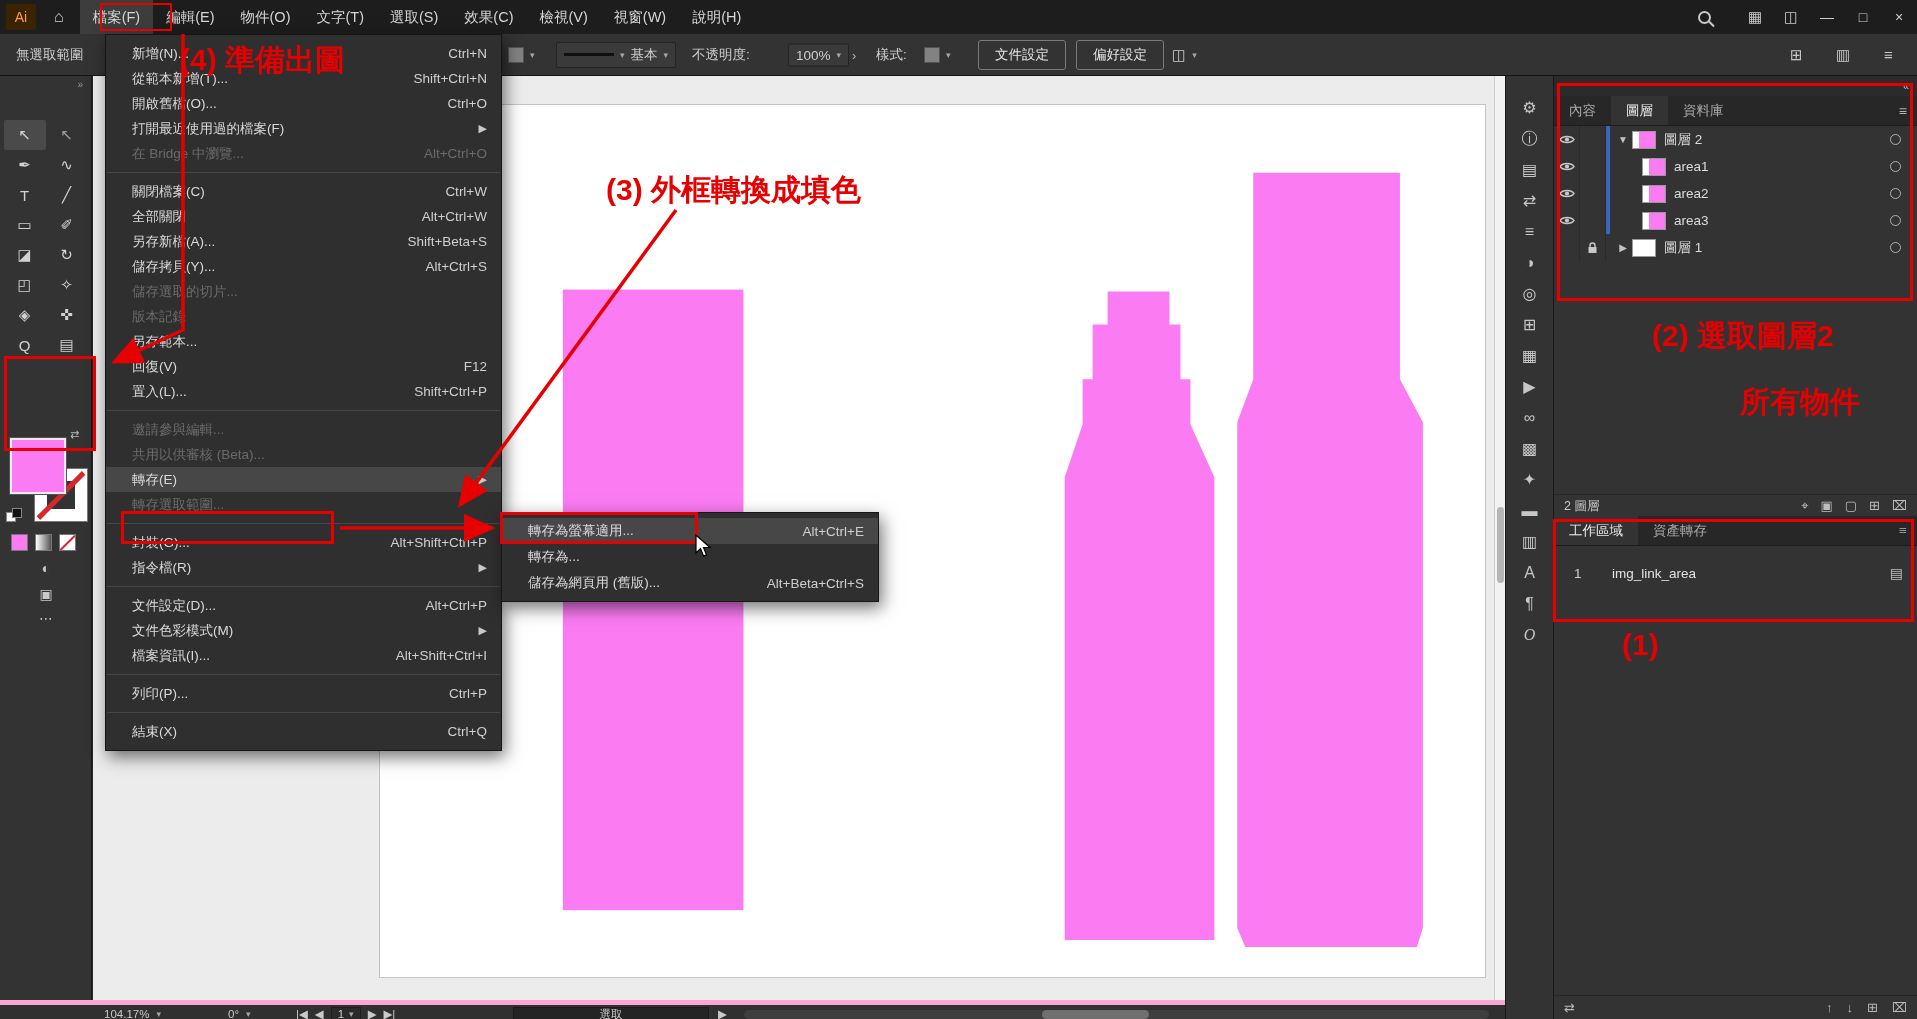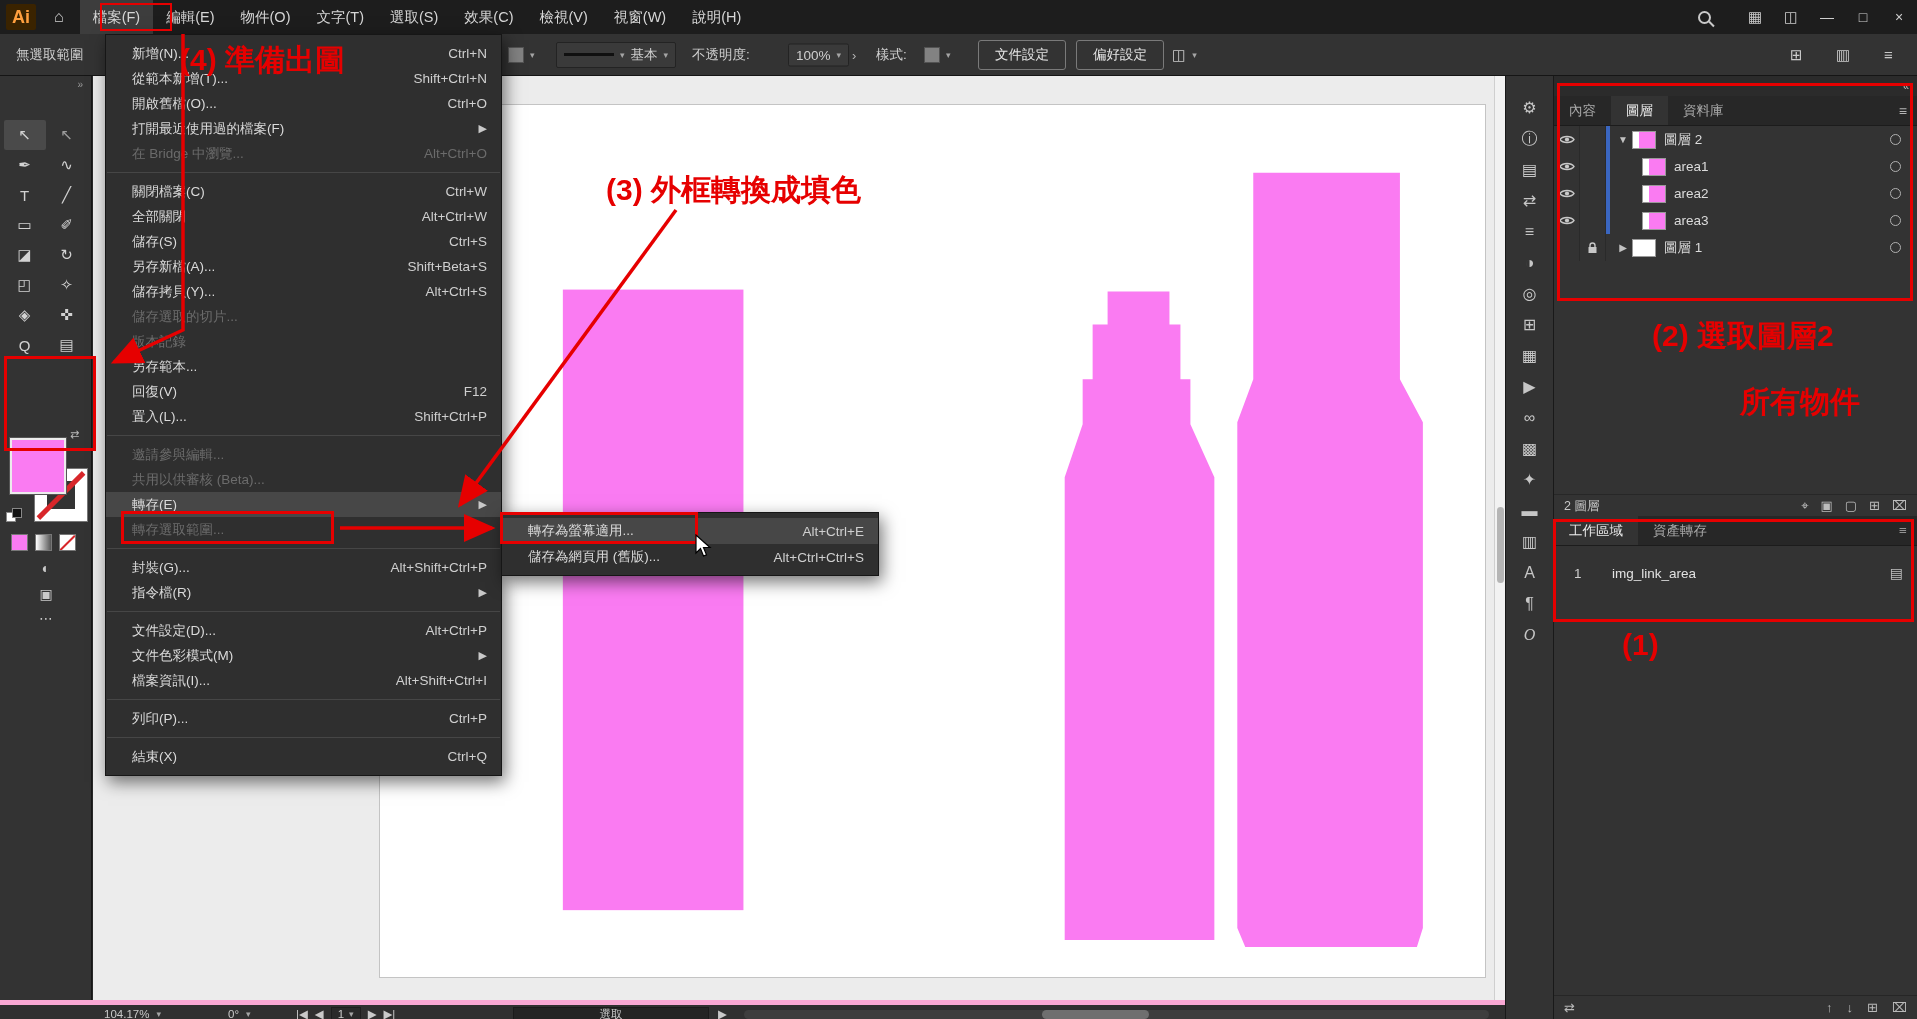--- a/index.html
+++ b/index.html
@@ -2,21 +2,21 @@
 <html><head>
 <meta charset="utf-8">
 <style>
   * { box-sizing: border-box; margin: 0; padding: 0; }
   html,body { width:1917px; height:1019px; }
   body { font-family:"Liberation Sans","DejaVu Sans",sans-serif; background:#282828; }
   #app { position:relative; width:1917px; height:1019px; overflow:hidden; color:#d8d8d8; font-size:14px; }
 
   
   #titlebar { position:absolute; top:0; left:0; right:0; height:34px; background:#1d1d1d; display:flex; align-items:center; z-index:10; }
-  .ai-badge { width:30px; height:26px; margin-left:6px; background:#3a2300; color:#ff9f3e; font-weight:bold; font-size:18px; display:flex; align-items:center; justify-content:center; border-radius:2px; }
+  .ai-badge { width:30px; height:26px; margin-left:6px; background:#3a2300; color:#ff9f3e; font-weight:normal; font-size:14px; display:flex; align-items:center; justify-content:center; border-radius:2px; }
   .tb-home { margin:0 16px 0 18px; font-size:16px; color:#cfcfcf; }
   #menubar { display:flex; height:100%; }
   .menu-top { padding:0 13px; line-height:34px; font-size:14.5px; color:#d6d6d6; }
   .menu-top.open { background:#3d3d3d; }
   .tb-spacer { flex:1; }
   .search-ico { position:relative; width:13px; height:13px; border:2px solid #c9c9c9; border-radius:50%; margin:0 26px 0 0; }
   .search-ico::after { content:""; position:absolute; width:7px; height:2px; background:#c9c9c9; transform:rotate(45deg); right:-6px; bottom:-3px; }
   .tb-ico { width:36px; text-align:center; font-size:15px; color:#c9c9c9; line-height:34px; }
   .win-btn { width:36px; text-align:center; font-size:14px; color:#cfcfcf; line-height:34px; }
 
@@ -473,24 +473,20 @@
     <div class="msep"></div>
     <div class="mi">
         <span>關閉檔案(C)</span>
         <span class="sc">Ctrl+W</span>
       </div>
     <div class="mi">
         <span>全部關閉</span>
         <span class="sc">Alt+Ctrl+W</span>
       </div>
     <div class="mi">
-        <span>儲存(S)</span>
-        <span class="sc">Ctrl+S</span>
-      </div>
-    <div class="mi">
         <span>另存新檔(A)...</span>
         <span class="sc">Shift+Beta+S</span>
       </div>
     <div class="mi">
         <span>儲存拷貝(Y)...</span>
         <span class="sc">Alt+Ctrl+S</span>
       </div>
     <div class="mi dis">
         <span>儲存選取的切片...</span>
       </div>
@@ -555,22 +551,25 @@
         <span class="sc">Ctrl+Q</span>
       </div>
   </div>
 
   <div id="submenu">
     <div class="mi hl">
         <span>轉存為螢幕適用...</span>
         <span class="sc">Alt+Ctrl+E</span>
       </div>
     <div class="mi">
+        <span>轉存為...</span>
+      </div>
+    <div class="mi">
         <span>儲存為網頁用 (舊版)...</span>
-        <span class="sc">Alt+Ctrl+Ctrl+S</span>
+        <span class="sc">Alt+Beta+Ctrl+S</span>
       </div>
   </div>
 
   <div id="cursor">
     <svg width="20" height="24" viewBox="0 0 20 24">
         <path d="M2,1 L2,19 L6.5,14.5 L9.5,22 L12.5,20.8 L9.5,13.5 L16,13.5 Z" fill="#fff" stroke="#000" stroke-width="1.2"></path>
       </svg>
   </div>
 
   <svg id="arrow-svg">

